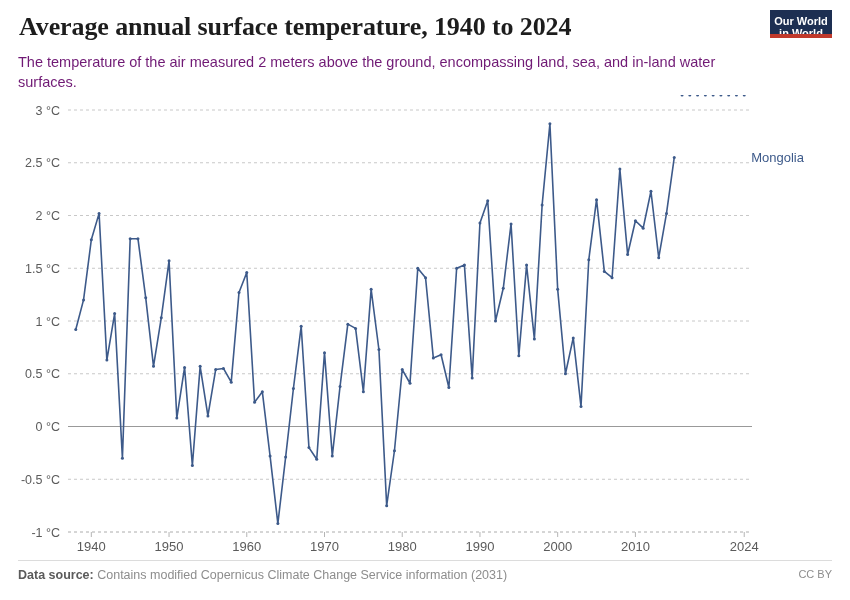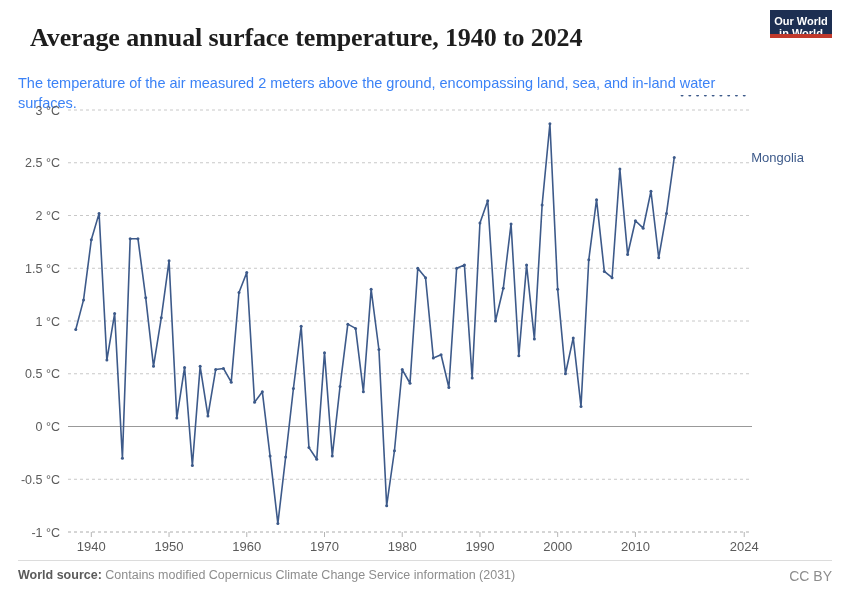--- a/index.html
+++ b/index.html
@@ -22,28 +22,28 @@
     left: 18px;
     top: 10px;
     width: 812px;
   }
   #title {
     font-family: "Liberation Serif", serif;
     font-size: 26px;
     font-weight: bold;
     color: #1d1d1d;
     letter-spacing: -0.1px;
-    margin: 12px;
+    margin: 1px;
     line-height: 1.2;
   }
   #subtitle {
     font-size: 14.5px;
-    color: #3b82f6;
+    color: #701a75;
     line-height: 1.35;
-    margin: 21px 0 0 0;
+    margin: 11px 0 0 0;
     width: 715px;
     font-weight: 400;
   }
 
   
   #logo {
     position: absolute;
     right: 18px;
     top: 10px;
     width: 62px;
@@ -141,21 +141,21 @@
   }
   #source-label {
     color: #5b5b5b;
     font-weight: bold;
   }
   #license {
     position: absolute;
     right: 0;
     top: 0;
     color: #8d8d8d;
-    font-size: 14px;
+    font-size: 11px;
   }
 </style>
 </head>
 <body>
 
 <div id="header">
   <h1 id="title">Average annual surface temperature, 1940 to 2024</h1>
   <p id="subtitle">The temperature of the air measured 2 meters above the ground, encompassing land, sea, and in-land water surfaces.</p>
 </div>
 
@@ -303,15 +303,15 @@
         <circle cx="744.23" cy="NaN" r="1.5" fill="#3d5a8a" class="series-dot"></circle>
       </g>
     <g id="series-label-group">
         <text x="751.2272727272727" y="66.97500000000002" fill="#3d5a8a" class="series-label">Mongolia</text>
       </g>
   </svg>
 </div>
 
 <div id="footer-rule"></div>
 <div id="footer">
-  <span id="source-label">World source:</span><span id="source-text"> Contains modified Copernicus Climate Change Service information (2031)</span>
+  <span id="source-label">Data source:</span><span id="source-text"> Contains modified Copernicus Climate Change Service information (2031)</span>
   <span id="license">CC BY</span>
 </div>
 
 </body></html>

